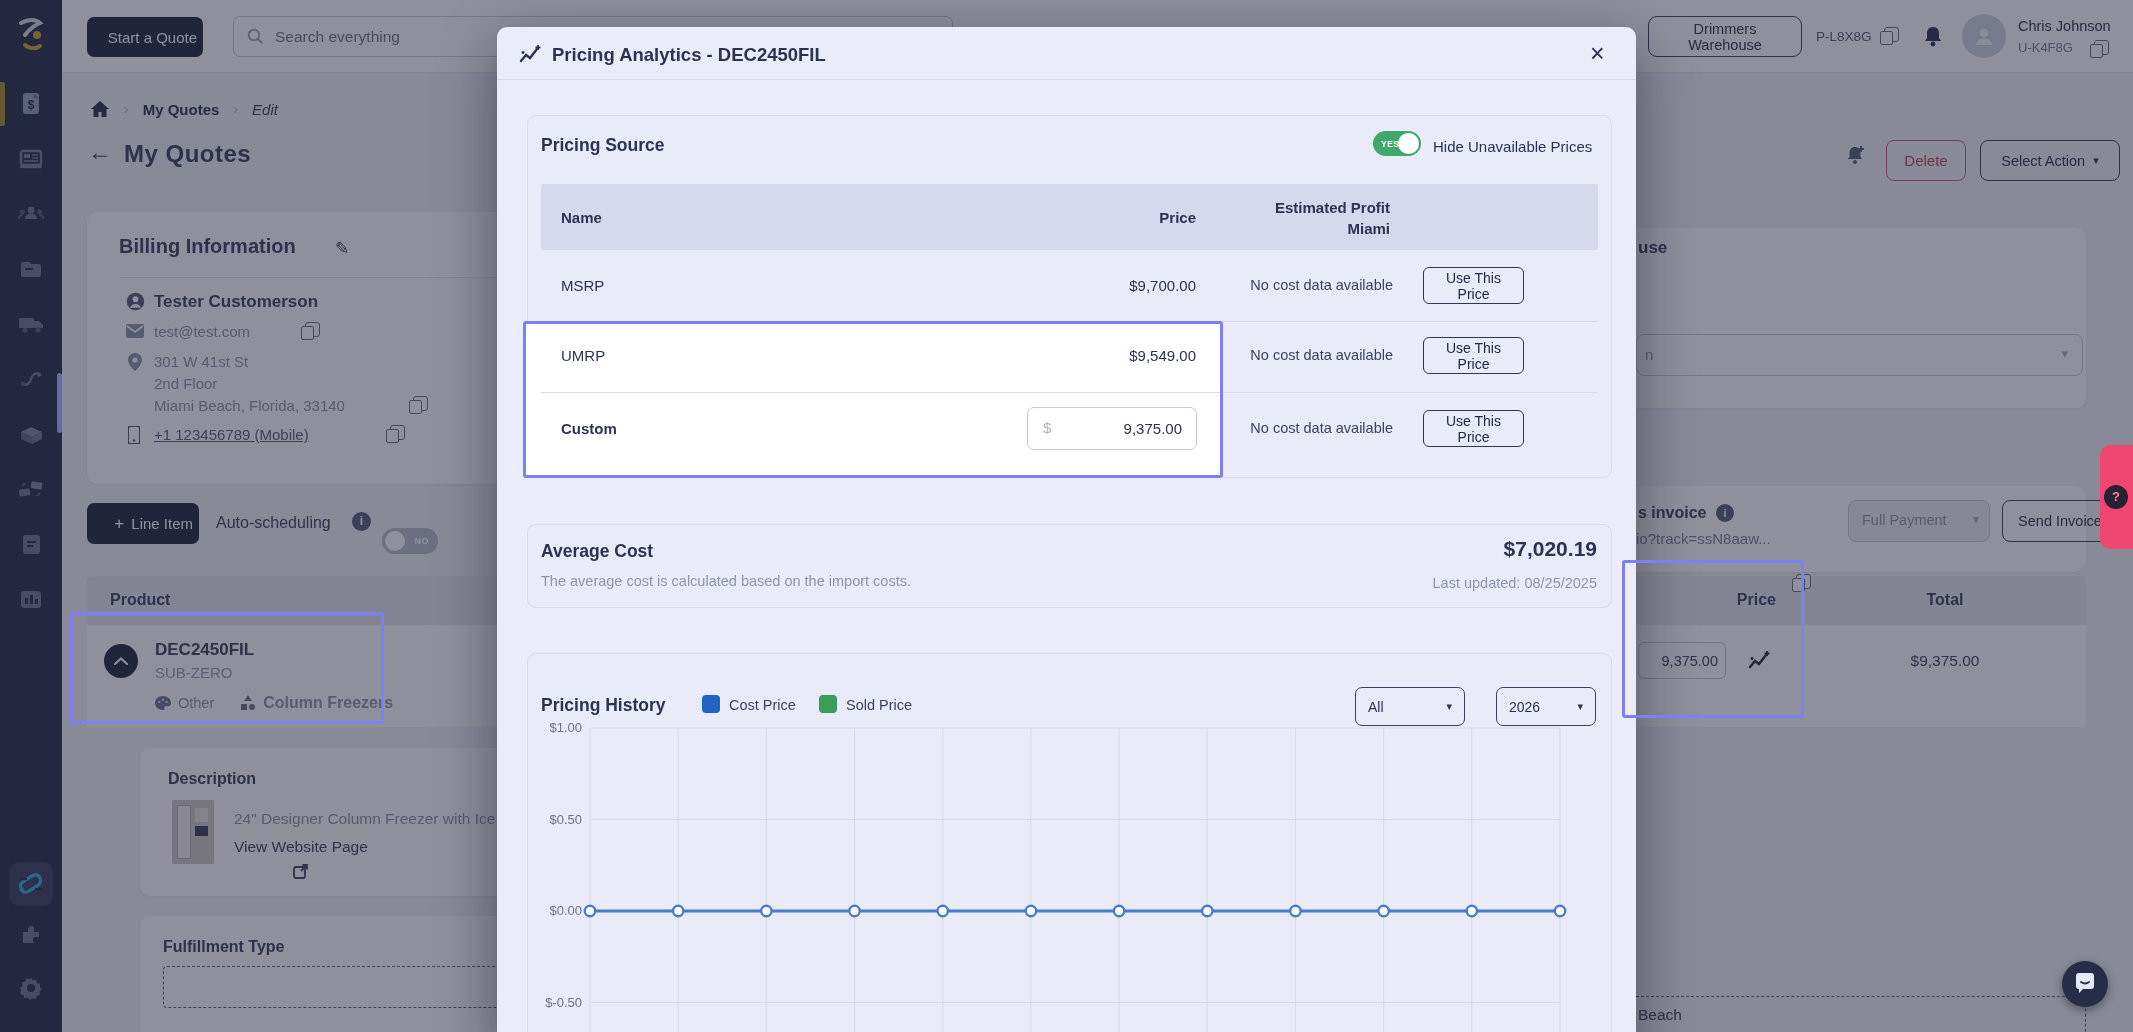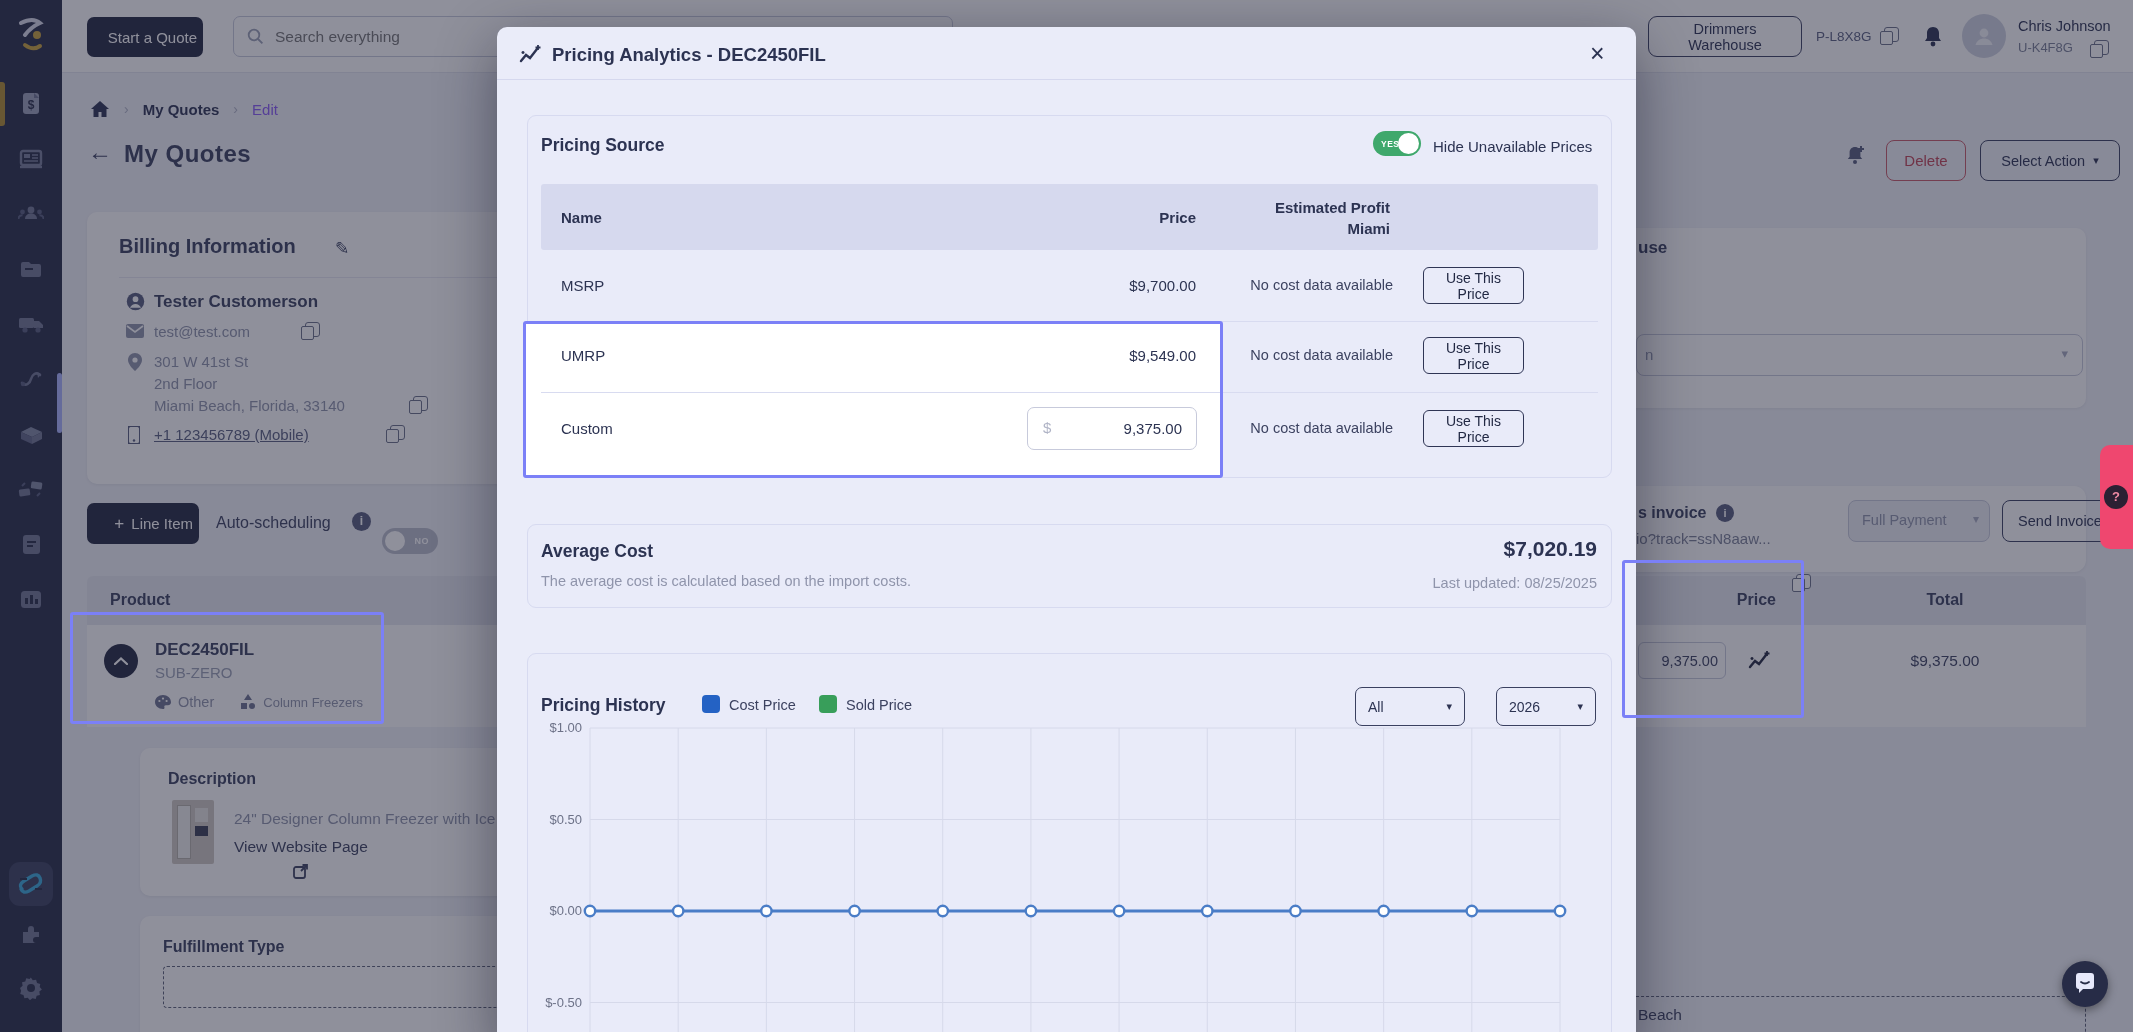--- a/index.html
+++ b/index.html
@@ -181,21 +181,21 @@
   
   <div class="abs" style="left:90px;top:100px;display:flex;align-items:center;gap:14px;z-index:1;">
     <span>
         <svg width="20" height="18" viewBox="0 0 20 18">
           <path d="M10 1L1 9h2.5v8h5v-5h3v5h5V9H19z" fill="#2c3352"></path>
         </svg>
       </span>
     <span style="color:#b0b4c6;font-size:14px;">›</span>
     <span style="font-size:15px;font-weight:bold;color:#2c3352;">My Quotes</span>
     <span style="color:#b0b4c6;font-size:14px;">›</span>
-    <span style="font-size:15px;color:#8b5cf6;">Edit</span>
+    <span style="font-size:15px;color:#404040;font-style:italic;">Edit</span>
   </div>
   <div class="abs" style="left:88px;top:138px;font-size:24px;color:#3a415f;z-index:1;">←</div>
   <div class="abs" style="left:124px;top:140px;font-size:24px;font-weight:600;color:#3a415f;letter-spacing:.5px;z-index:1;">My Quotes</div>
 
   
   <div class="card abs" style="left:87px;top:212px;width:1450px;height:272px;z-index:1;"></div>
   <div class="abs" style="left:119px;top:235px;font-size:20px;font-weight:bold;color:#3a415f;z-index:1;">Billing Information</div>
   <div class="abs" style="left:335px;top:238px;font-size:17px;color:#3a415f;z-index:1;">✎</div>
   <div class="abs" style="left:119px;top:277px;width:1390px;height:1px;background:#e8e9f2;z-index:1;"></div>
   <div class="abs" style="left:126px;top:292px;z-index:1;">
@@ -294,21 +294,21 @@
       <span style="font-size:14.5px;color:#8f94ab;">Other</span>
     </span>
     <span style="display:flex;align-items:center;gap:7px;">
       <span>
           <svg width="16" height="16" viewBox="0 0 16 16">
             <path d="M8 0l4 6H4z" fill="#6d7390"></path>
             <rect x="1" y="9" width="6" height="6" fill="#6d7390"></rect>
             <circle cx="12" cy="12" r="3" fill="#6d7390"></circle>
           </svg>
         </span>
-      <span style="font-size:13px;color:#8f94ab;">Column Freezers</span>
+      <span style="font-size:16px;color:#8f94ab;font-weight:bold;">Column Freezers</span>
     </span>
   </div>
 
   
   <div class="abs" style="left:1638px;top:642px;width:88px;height:37px;background:#fff;border:1px solid #c7cadb;border-radius:6px;z-index:1;">
     <input style="width: 76px; height: 33px; border: none; background: transparent; text-align: right; font-size: 14.5px; color: rgb(60, 66, 96); margin: 1px 5px;" value="9,375.00">
   </div>
   <div class="abs" style="left:1748px;top:649px;z-index:1;">
     <svg width="24" height="22" viewBox="0 0 24 22">
         <path d="M2 18l5-6 4 3 7-9" stroke="#232840" stroke-width="2.4" fill="none" stroke-linecap="round"></path>
@@ -401,21 +401,21 @@
     <div class="abs r" style="left:700px;top:250px;width:196px;font-size:14.5px;color:#3c4260;">No cost data available</div>
     <button class="use-btn" style="left:926px;top:240px;"><span>Use This Price</span></button>
     <div class="abs" style="left:44px;top:294px;width:1057px;height:1px;background:#d8dbf0;"></div>
 
     <div class="abs" style="left:64px;top:320px;font-size:15px;color:#2c3352;">UMRP</div>
     <div class="abs r" style="left:550px;top:320px;width:149px;font-size:15px;color:#2c3352;">$9,549.00</div>
     <div class="abs r" style="left:700px;top:320px;width:196px;font-size:14.5px;color:#3c4260;">No cost data available</div>
     <button class="use-btn" style="left:926px;top:310px;"><span>Use This Price</span></button>
     <div class="abs" style="left:44px;top:365px;width:1057px;height:1px;background:#d8dbf0;"></div>
 
-    <div class="abs" style="left:64px;top:393px;font-size:15px;color:#2c3352;">Custom</div>
+    <div class="abs" style="left:64px;top:393px;font-size:15px;color:#2c3352;font-weight:bold;">Custom</div>
     <div class="abs" style="left:530px;top:380px;width:170px;height:43px;background:#fff;border:1px solid #c7cadb;border-radius:7px;">
       <span style="position:absolute;left:15px;top:11px;color:#b0b4c6;font-size:15px;">$</span>
       <input style="position: absolute; right: 12px; top: 6px; width: 110px; height: 28px; border: none; background: transparent; text-align: right; font-size: 15px; color: rgb(44, 51, 82);" value="9,375.00">
     </div>
     <div class="abs r" style="left:700px;top:393px;width:196px;font-size:14.5px;color:#3c4260;">No cost data available</div>
     <button class="use-btn" style="left:926px;top:383px;"><span>Use This Price</span></button>
 
     <div class="mcard" style="left:30px;top:497px;width:1085px;height:84px;"></div>
     <div class="abs" style="left:44px;top:514px;font-size:17.5px;font-weight:bold;color:#2c3352;">Average Cost</div>
     <div class="abs r" style="left:800px;top:510px;width:300px;font-size:21px;font-weight:bold;color:#2c3352;">$7,020.19</div>

